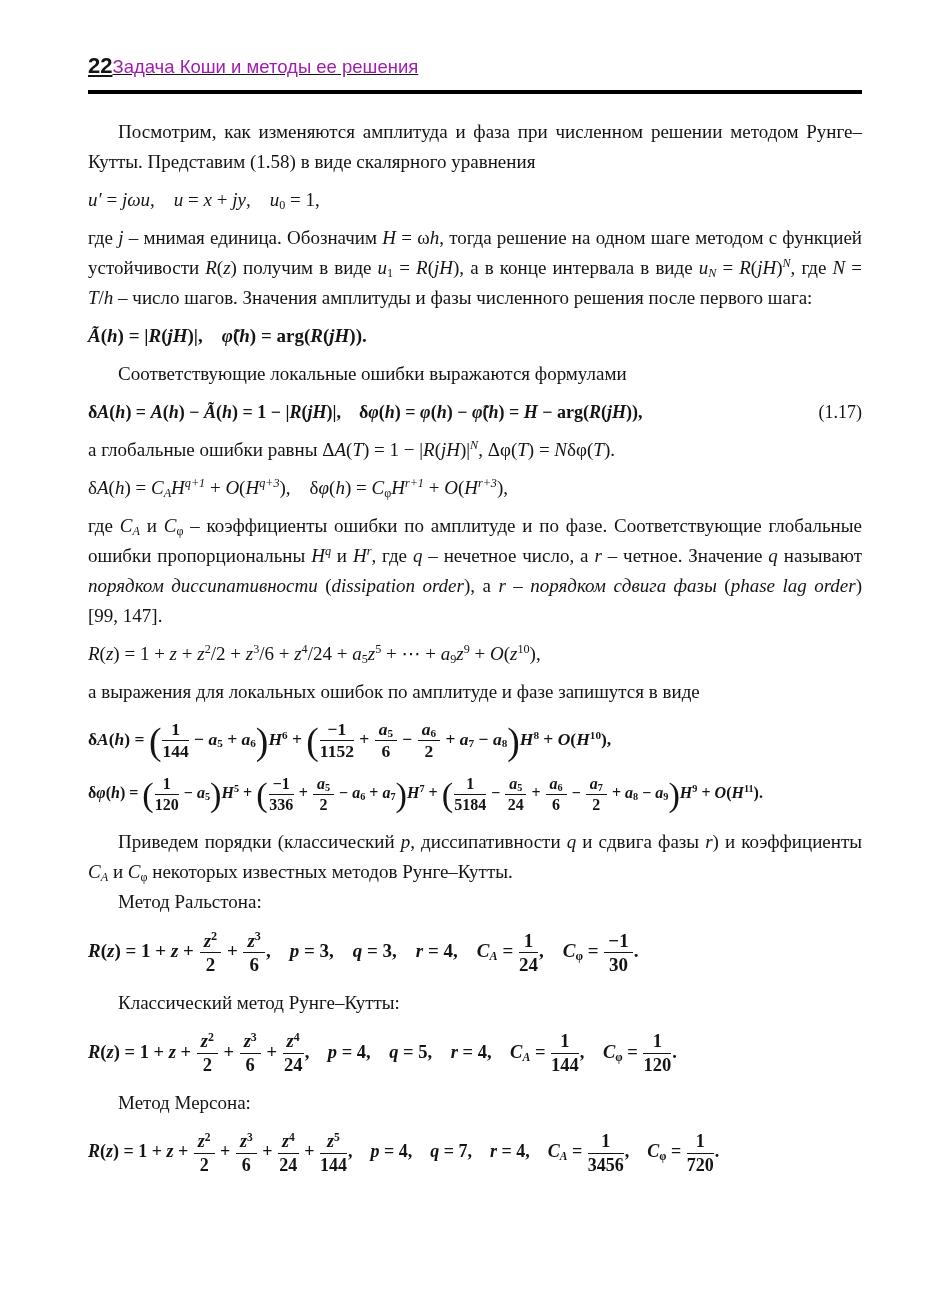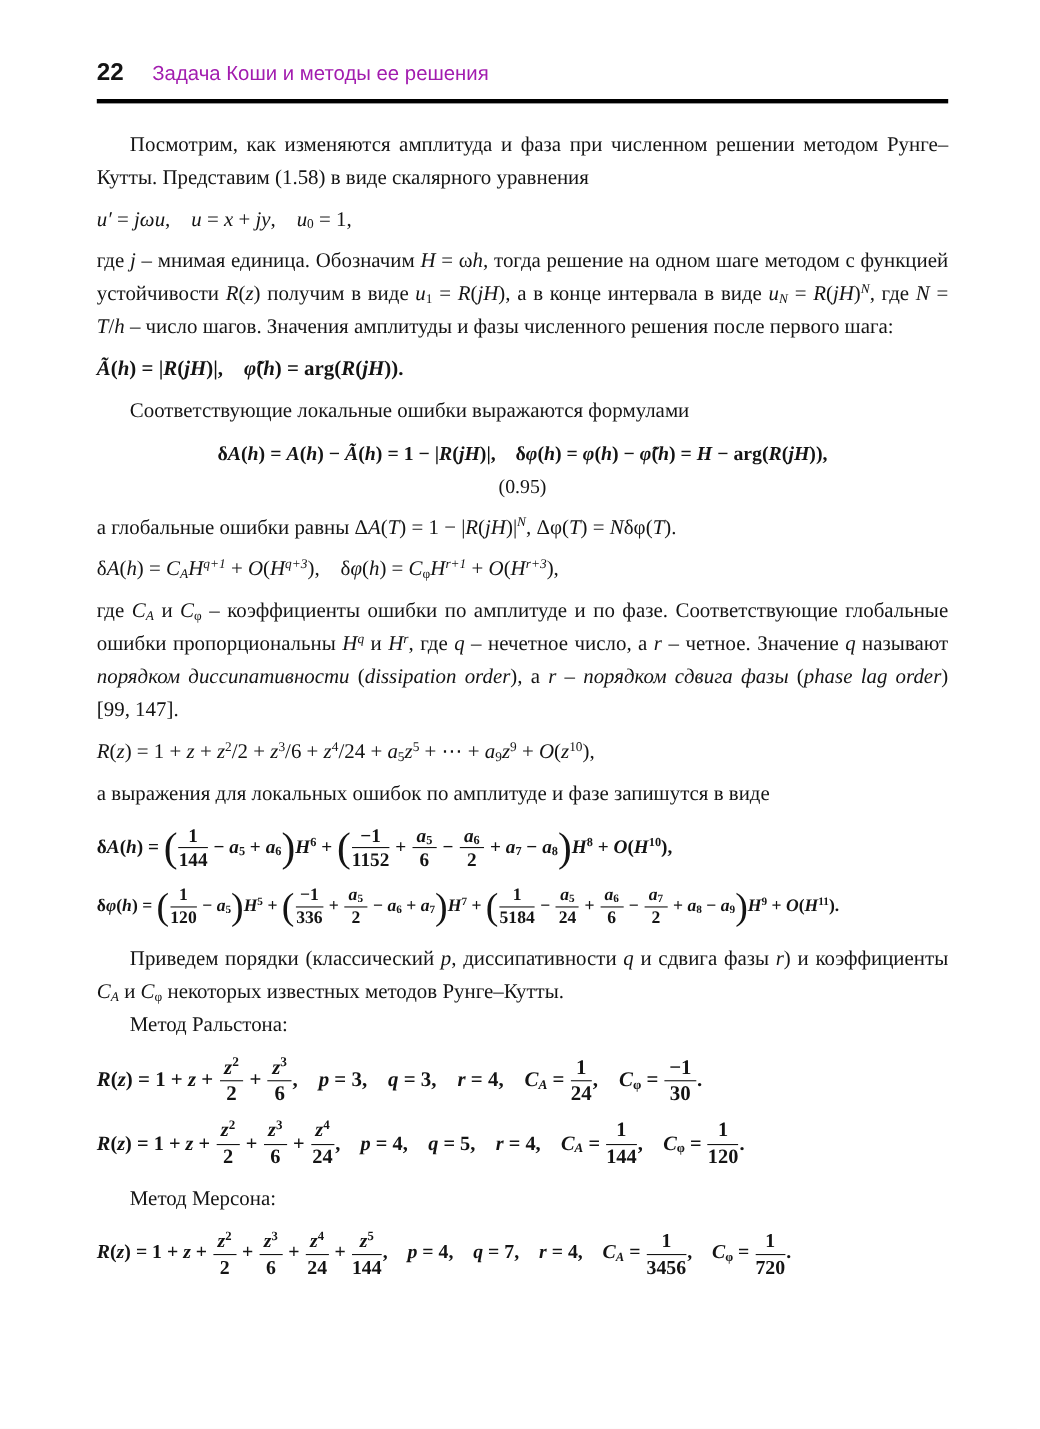--- a/index.html
+++ b/index.html
@@ -3,22 +3,22 @@
 <meta charset="utf-8">
 <style>
   html,body{margin:0;padding:0;background:#e8e8e8;}
   .page{
     width:945px;min-height:1299px;box-sizing:border-box;
     background:#ffffff;color:#141414;margin:0 auto;
     padding:52px 83px 40px 88px;
     font-family:"Liberation Serif","DejaVu Serif",serif;
     font-size:19px;line-height:30px;
   }
-  header{display:flex;align-items:baseline;gap:26px;
-    font-family:"Liberation Sans","DejaVu Sans",sans-serif;}
+  header{display:flex;align-items:baseline;
+    font-family:"Liberation Sans","DejaVu Sans",sans-serif;text-decoration:underline;}
   .pnum{font-weight:700;font-size:22px;line-height:1;}
   .ptitle{font-size:18.5px;color:#a21caf;}
   .rule{height:3.5px;background:#000;margin:8px 0 0;}
   main{margin-top:23px;}
   p.para{margin:0;text-align:justify;}
   p.para.indent{text-indent:30px;}
   .formula{margin:8px 0;text-align:left;}
   .formula.bold{font-weight:700;}
   .formula.big{white-space:nowrap;line-height:normal;margin:13px 0;}
   .eqrow{display:flex;justify-content:space-between;align-items:center;}
@@ -41,31 +41,32 @@
     <span class="pnum">22</span>
     <span class="ptitle">Задача Коши и методы ее решения</span>
   </header>
   <div class="rule"></div>
   <main id="content">
       <p class="para indent"><span class="toks"><span class="s-r">Посмотрим, как изменяются амплитуда и фаза при численном решении методом Рунге–Кутты. Представим (1.58) в виде скалярного уравнения</span></span></p>
       <div class="formula"><span class="toks"><span class="s-i">u′</span><span class="s-r"> = </span><span class="s-i">jωu</span><span class="s-r">,  </span><span class="s-i">u</span><span class="s-r"> = </span><span class="s-i">x</span><span class="s-r"> + </span><span class="s-i">jy</span><span class="s-r">,  </span><span class="s-i">u</span><sub class="s-r">0</sub><span class="s-r"> = 1,</span></span></div>
       <p class="para"><span class="toks"><span class="s-r">где </span><span class="s-i">j</span><span class="s-r"> – мнимая единица. Обозначим </span><span class="s-i">H</span><span class="s-r"> = ω</span><span class="s-i">h</span><span class="s-r">, тогда решение на одном шаге методом с функцией устойчивости </span><span class="s-i">R</span><span class="s-r">(</span><span class="s-i">z</span><span class="s-r">) получим в виде </span><span class="s-i">u</span><sub class="s-r">1</sub><span class="s-r"> = </span><span class="s-i">R</span><span class="s-r">(</span><span class="s-i">jH</span><span class="s-r">), а в конце интервала в виде </span><span class="s-i">u</span><sub class="s-i">N</sub><span class="s-r"> = </span><span class="s-i">R</span><span class="s-r">(</span><span class="s-i">jH</span><span class="s-r">)</span><sup class="s-i">N</sup><span class="s-r">, где </span><span class="s-i">N</span><span class="s-r"> = </span><span class="s-i">T</span><span class="s-r">/</span><span class="s-i">h</span><span class="s-r"> – число шагов. Значения амплитуды и фазы численного решения после первого шага:</span></span></p>
       <div class="formula bold"><span class="toks"><span class="s-i">Ã</span><span class="s-r">(</span><span class="s-i">h</span><span class="s-r">) = |</span><span class="s-i">R</span><span class="s-r">(</span><span class="s-i">jH</span><span class="s-r">)|,  </span><span class="s-i">φ̃</span><span class="s-r">(</span><span class="s-i">h</span><span class="s-r">) = arg(</span><span class="s-i">R</span><span class="s-r">(</span><span class="s-i">jH</span><span class="s-r">)).</span></span></div>
       <p class="para indent"><span class="toks"><span class="s-r">Соответствующие локальные ошибки выражаются формулами</span></span></p>
-      <div class="formula bold eqrow" style="font-size: 18px; flex-direction: column;">
+      <div class="formula bold eqrow" style="font-size: 18px;">
         <span class="toks"><span class="s-r">δ</span><span class="s-i">A</span><span class="s-r">(</span><span class="s-i">h</span><span class="s-r">) = </span><span class="s-i">A</span><span class="s-r">(</span><span class="s-i">h</span><span class="s-r">) − </span><span class="s-i">Ã</span><span class="s-r">(</span><span class="s-i">h</span><span class="s-r">) = 1 − |</span><span class="s-i">R</span><span class="s-r">(</span><span class="s-i">jH</span><span class="s-r">)|,  δ</span><span class="s-i">φ</span><span class="s-r">(</span><span class="s-i">h</span><span class="s-r">) = </span><span class="s-i">φ</span><span class="s-r">(</span><span class="s-i">h</span><span class="s-r">) − </span><span class="s-i">φ̃</span><span class="s-r">(</span><span class="s-i">h</span><span class="s-r">) = </span><span class="s-i">H</span><span class="s-r"> − arg(</span><span class="s-i">R</span><span class="s-r">(</span><span class="s-i">jH</span><span class="s-r">)),</span></span>
-        <span class="eqno s-r">(0.95)</span>
+        <span class="eqno s-r">(1.17)</span>
       </div>
       <p class="para"><span class="toks"><span class="s-r">а глобальные ошибки равны Δ</span><span class="s-i">A</span><span class="s-r">(</span><span class="s-i">T</span><span class="s-r">) = 1 − |</span><span class="s-i">R</span><span class="s-r">(</span><span class="s-i">jH</span><span class="s-r">)|</span><sup class="s-i">N</sup><span class="s-r">, Δφ(</span><span class="s-i">T</span><span class="s-r">) = </span><span class="s-i">N</span><span class="s-r">δφ(</span><span class="s-i">T</span><span class="s-r">).</span></span></p>
       <div class="formula"><span class="toks"><span class="s-r">δ</span><span class="s-i">A</span><span class="s-r">(</span><span class="s-i">h</span><span class="s-r">) = </span><span class="s-i">C</span><sub class="s-i">A</sub><span class="s-i">H</span><sup class="s-i">q+1</sup><span class="s-r"> + </span><span class="s-i">O</span><span class="s-r">(</span><span class="s-i">H</span><sup class="s-i">q+3</sup><span class="s-r">),  δ</span><span class="s-i">φ</span><span class="s-r">(</span><span class="s-i">h</span><span class="s-r">) = </span><span class="s-i">C</span><sub class="s-r">φ</sub><span class="s-i">H</span><sup class="s-i">r+1</sup><span class="s-r"> + </span><span class="s-i">O</span><span class="s-r">(</span><span class="s-i">H</span><sup class="s-i">r+3</sup><span class="s-r">),</span></span></div>
       <p class="para"><span class="toks"><span class="s-r">где </span><span class="s-i">C</span><sub class="s-i">A</sub><span class="s-r"> и </span><span class="s-i">C</span><sub class="s-r">φ</sub><span class="s-r"> – коэффициенты ошибки по амплитуде и по фазе. Соответствующие глобальные ошибки пропорциональны </span><span class="s-i">H</span><sup class="s-i">q</sup><span class="s-r"> и </span><span class="s-i">H</span><sup class="s-i">r</sup><span class="s-r">, где </span><span class="s-i">q</span><span class="s-r"> – нечетное число, а </span><span class="s-i">r</span><span class="s-r"> – четное. Значение </span><span class="s-i">q</span><span class="s-r"> называют </span><span class="s-i">порядком диссипативности</span><span class="s-r"> (</span><span class="s-i">dissipation order</span><span class="s-r">), а </span><span class="s-i">r</span><span class="s-r"> – </span><span class="s-i">порядком сдвига фазы</span><span class="s-r"> (</span><span class="s-i">phase lag order</span><span class="s-r">) [99, 147].</span></span></p>
       <div class="formula"><span class="toks"><span class="s-i">R</span><span class="s-r">(</span><span class="s-i">z</span><span class="s-r">) = 1 + </span><span class="s-i">z</span><span class="s-r"> + </span><span class="s-i">z</span><sup class="s-r">2</sup><span class="s-r">/2 + </span><span class="s-i">z</span><sup class="s-r">3</sup><span class="s-r">/6 + </span><span class="s-i">z</span><sup class="s-r">4</sup><span class="s-r">/24 + </span><span class="s-i">a</span><sub class="s-r">5</sub><span class="s-i">z</span><sup class="s-r">5</sup><span class="s-r"> + ⋯ + </span><span class="s-i">a</span><sub class="s-r">9</sub><span class="s-i">z</span><sup class="s-r">9</sup><span class="s-r"> + </span><span class="s-i">O</span><span class="s-r">(</span><span class="s-i">z</span><sup class="s-r">10</sup><span class="s-r">),</span></span></div>
       <p class="para"><span class="toks"><span class="s-r">а выражения для локальных ошибок по амплитуде и фазе запишутся в виде</span></span></p>
       <div class="formula bold big" style="font-size: 17.5px;"><span class="toks"><span class="s-r">δ</span><span class="s-i">A</span><span class="s-r">(</span><span class="s-i">h</span><span class="s-r">) = </span><span class="bp">(</span><span class="fr"><span class="n"><span class="s-r">1</span></span><span class="d">144</span></span><span class="s-r"> − </span><span class="s-i">a</span><sub class="s-r">5</sub><span class="s-r"> + </span><span class="s-i">a</span><sub class="s-r">6</sub><span class="bp">)</span><span class="s-i">H</span><sup class="s-r">6</sup><span class="s-r"> + </span><span class="bp">(</span><span class="fr"><span class="n"><span class="s-r">−1</span></span><span class="d">1152</span></span><span class="s-r"> + </span><span class="fr"><span class="n"><span class="s-i">a</span><sub class="s-r">5</sub></span><span class="d">6</span></span><span class="s-r"> − </span><span class="fr"><span class="n"><span class="s-i">a</span><sub class="s-r">6</sub></span><span class="d">2</span></span><span class="s-r"> + </span><span class="s-i">a</span><sub class="s-r">7</sub><span class="s-r"> − </span><span class="s-i">a</span><sub class="s-r">8</sub><span class="bp">)</span><span class="s-i">H</span><sup class="s-r">8</sup><span class="s-r"> + </span><span class="s-i">O</span><span class="s-r">(</span><span class="s-i">H</span><sup class="s-r">10</sup><span class="s-r">),</span></span></div>
       <div class="formula bold big" style="font-size: 16px;"><span class="toks"><span class="s-r">δ</span><span class="s-i">φ</span><span class="s-r">(</span><span class="s-i">h</span><span class="s-r">) = </span><span class="bp">(</span><span class="fr"><span class="n"><span class="s-r">1</span></span><span class="d">120</span></span><span class="s-r"> − </span><span class="s-i">a</span><sub class="s-r">5</sub><span class="bp">)</span><span class="s-i">H</span><sup class="s-r">5</sup><span class="s-r"> + </span><span class="bp">(</span><span class="fr"><span class="n"><span class="s-r">−1</span></span><span class="d">336</span></span><span class="s-r"> + </span><span class="fr"><span class="n"><span class="s-i">a</span><sub class="s-r">5</sub></span><span class="d">2</span></span><span class="s-r"> − </span><span class="s-i">a</span><sub class="s-r">6</sub><span class="s-r"> + </span><span class="s-i">a</span><sub class="s-r">7</sub><span class="bp">)</span><span class="s-i">H</span><sup class="s-r">7</sup><span class="s-r"> + </span><span class="bp">(</span><span class="fr"><span class="n"><span class="s-r">1</span></span><span class="d">5184</span></span><span class="s-r"> − </span><span class="fr"><span class="n"><span class="s-i">a</span><sub class="s-r">5</sub></span><span class="d">24</span></span><span class="s-r"> + </span><span class="fr"><span class="n"><span class="s-i">a</span><sub class="s-r">6</sub></span><span class="d">6</span></span><span class="s-r"> − </span><span class="fr"><span class="n"><span class="s-i">a</span><sub class="s-r">7</sub></span><span class="d">2</span></span><span class="s-r"> + </span><span class="s-i">a</span><sub class="s-r">8</sub><span class="s-r"> − </span><span class="s-i">a</span><sub class="s-r">9</sub><span class="bp">)</span><span class="s-i">H</span><sup class="s-r">9</sup><span class="s-r"> + </span><span class="s-i">O</span><span class="s-r">(</span><span class="s-i">H</span><sup class="s-r">11</sup><span class="s-r">).</span></span></div>
       <p class="para indent"><span class="toks"><span class="s-r">Приведем порядки (классический </span><span class="s-i">p</span><span class="s-r">, диссипативности </span><span class="s-i">q</span><span class="s-r"> и сдвига фазы </span><span class="s-i">r</span><span class="s-r">) и коэффициенты </span><span class="s-i">C</span><sub class="s-i">A</sub><span class="s-r"> и </span><span class="s-i">C</span><sub class="s-r">φ</sub><span class="s-r"> некоторых известных методов Рунге–Кутты.</span></span></p>
       <p class="para indent"><span class="toks"><span class="s-r">Метод Ральстона:</span></span></p>
       <div class="formula bold big" style="font-size: 19px;"><span class="toks"><span class="s-i">R</span><span class="s-r">(</span><span class="s-i">z</span><span class="s-r">) = 1 + </span><span class="s-i">z</span><span class="s-r"> + </span><span class="fr"><span class="n"><span class="s-i">z</span><sup class="s-r">2</sup></span><span class="d">2</span></span><span class="s-r"> + </span><span class="fr"><span class="n"><span class="s-i">z</span><sup class="s-r">3</sup></span><span class="d">6</span></span><span class="s-r">,  </span><span class="s-i">p</span><span class="s-r"> = 3,  </span><span class="s-i">q</span><span class="s-r"> = 3,  </span><span class="s-i">r</span><span class="s-r"> = 4,  </span><span class="s-i">C</span><sub class="s-i">A</sub><span class="s-r"> = </span><span class="fr"><span class="n"><span class="s-r">1</span></span><span class="d">24</span></span><span class="s-r">,  </span><span class="s-i">C</span><sub class="s-r">φ</sub><span class="s-r"> = </span><span class="fr"><span class="n"><span class="s-r">−1</span></span><span class="d">30</span></span><span class="s-r">.</span></span></div>
+      <p class="para indent"><span class="toks"><span class="s-r">Классический метод Рунге–Кутты:</span></span></p>
       <div class="formula bold big" style="font-size: 18.5px;"><span class="toks"><span class="s-i">R</span><span class="s-r">(</span><span class="s-i">z</span><span class="s-r">) = 1 + </span><span class="s-i">z</span><span class="s-r"> + </span><span class="fr"><span class="n"><span class="s-i">z</span><sup class="s-r">2</sup></span><span class="d">2</span></span><span class="s-r"> + </span><span class="fr"><span class="n"><span class="s-i">z</span><sup class="s-r">3</sup></span><span class="d">6</span></span><span class="s-r"> + </span><span class="fr"><span class="n"><span class="s-i">z</span><sup class="s-r">4</sup></span><span class="d">24</span></span><span class="s-r">,  </span><span class="s-i">p</span><span class="s-r"> = 4,  </span><span class="s-i">q</span><span class="s-r"> = 5,  </span><span class="s-i">r</span><span class="s-r"> = 4,  </span><span class="s-i">C</span><sub class="s-i">A</sub><span class="s-r"> = </span><span class="fr"><span class="n"><span class="s-r">1</span></span><span class="d">144</span></span><span class="s-r">,  </span><span class="s-i">C</span><sub class="s-r">φ</sub><span class="s-r"> = </span><span class="fr"><span class="n"><span class="s-r">1</span></span><span class="d">120</span></span><span class="s-r">.</span></span></div>
       <p class="para indent"><span class="toks"><span class="s-r">Метод Мерсона:</span></span></p>
       <div class="formula bold big" style="font-size: 18px;"><span class="toks"><span class="s-i">R</span><span class="s-r">(</span><span class="s-i">z</span><span class="s-r">) = 1 + </span><span class="s-i">z</span><span class="s-r"> + </span><span class="fr"><span class="n"><span class="s-i">z</span><sup class="s-r">2</sup></span><span class="d">2</span></span><span class="s-r"> + </span><span class="fr"><span class="n"><span class="s-i">z</span><sup class="s-r">3</sup></span><span class="d">6</span></span><span class="s-r"> + </span><span class="fr"><span class="n"><span class="s-i">z</span><sup class="s-r">4</sup></span><span class="d">24</span></span><span class="s-r"> + </span><span class="fr"><span class="n"><span class="s-i">z</span><sup class="s-r">5</sup></span><span class="d">144</span></span><span class="s-r">,  </span><span class="s-i">p</span><span class="s-r"> = 4,  </span><span class="s-i">q</span><span class="s-r"> = 7,  </span><span class="s-i">r</span><span class="s-r"> = 4,  </span><span class="s-i">C</span><sub class="s-i">A</sub><span class="s-r"> = </span><span class="fr"><span class="n"><span class="s-r">1</span></span><span class="d">3456</span></span><span class="s-r">,  </span><span class="s-i">C</span><sub class="s-r">φ</sub><span class="s-r"> = </span><span class="fr"><span class="n"><span class="s-r">1</span></span><span class="d">720</span></span><span class="s-r">.</span></span></div>
     </main>
 </div>
 
 </body></html>

